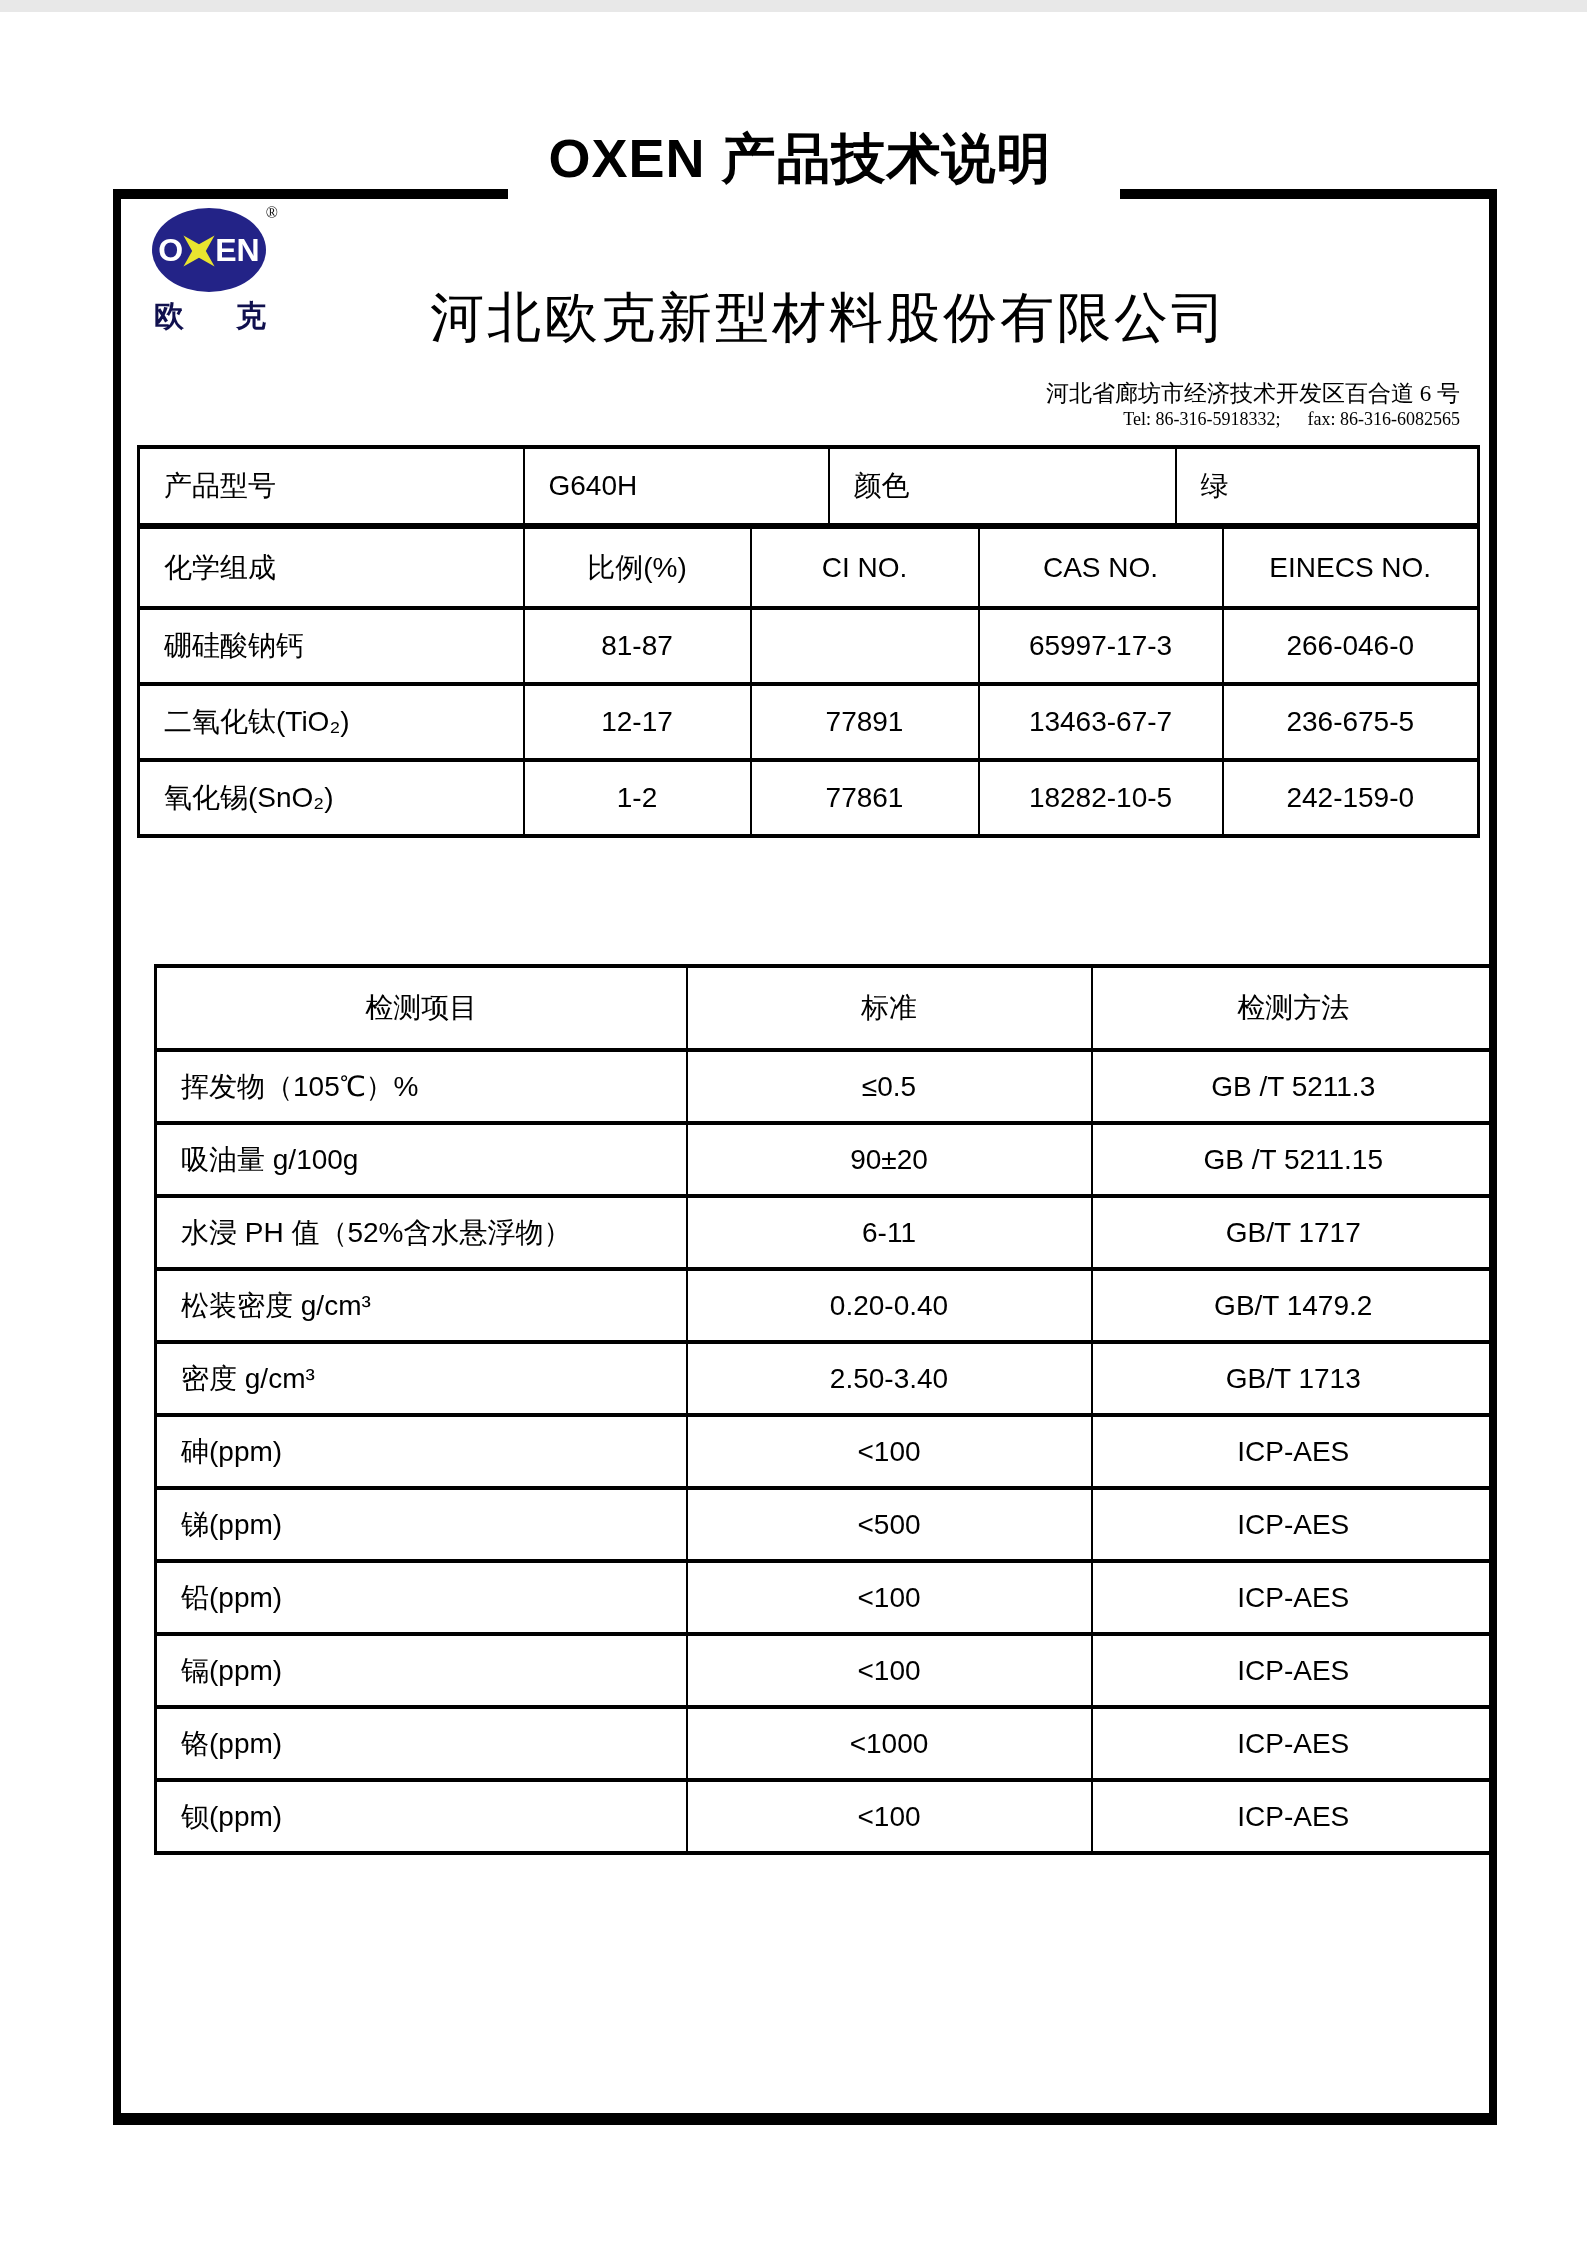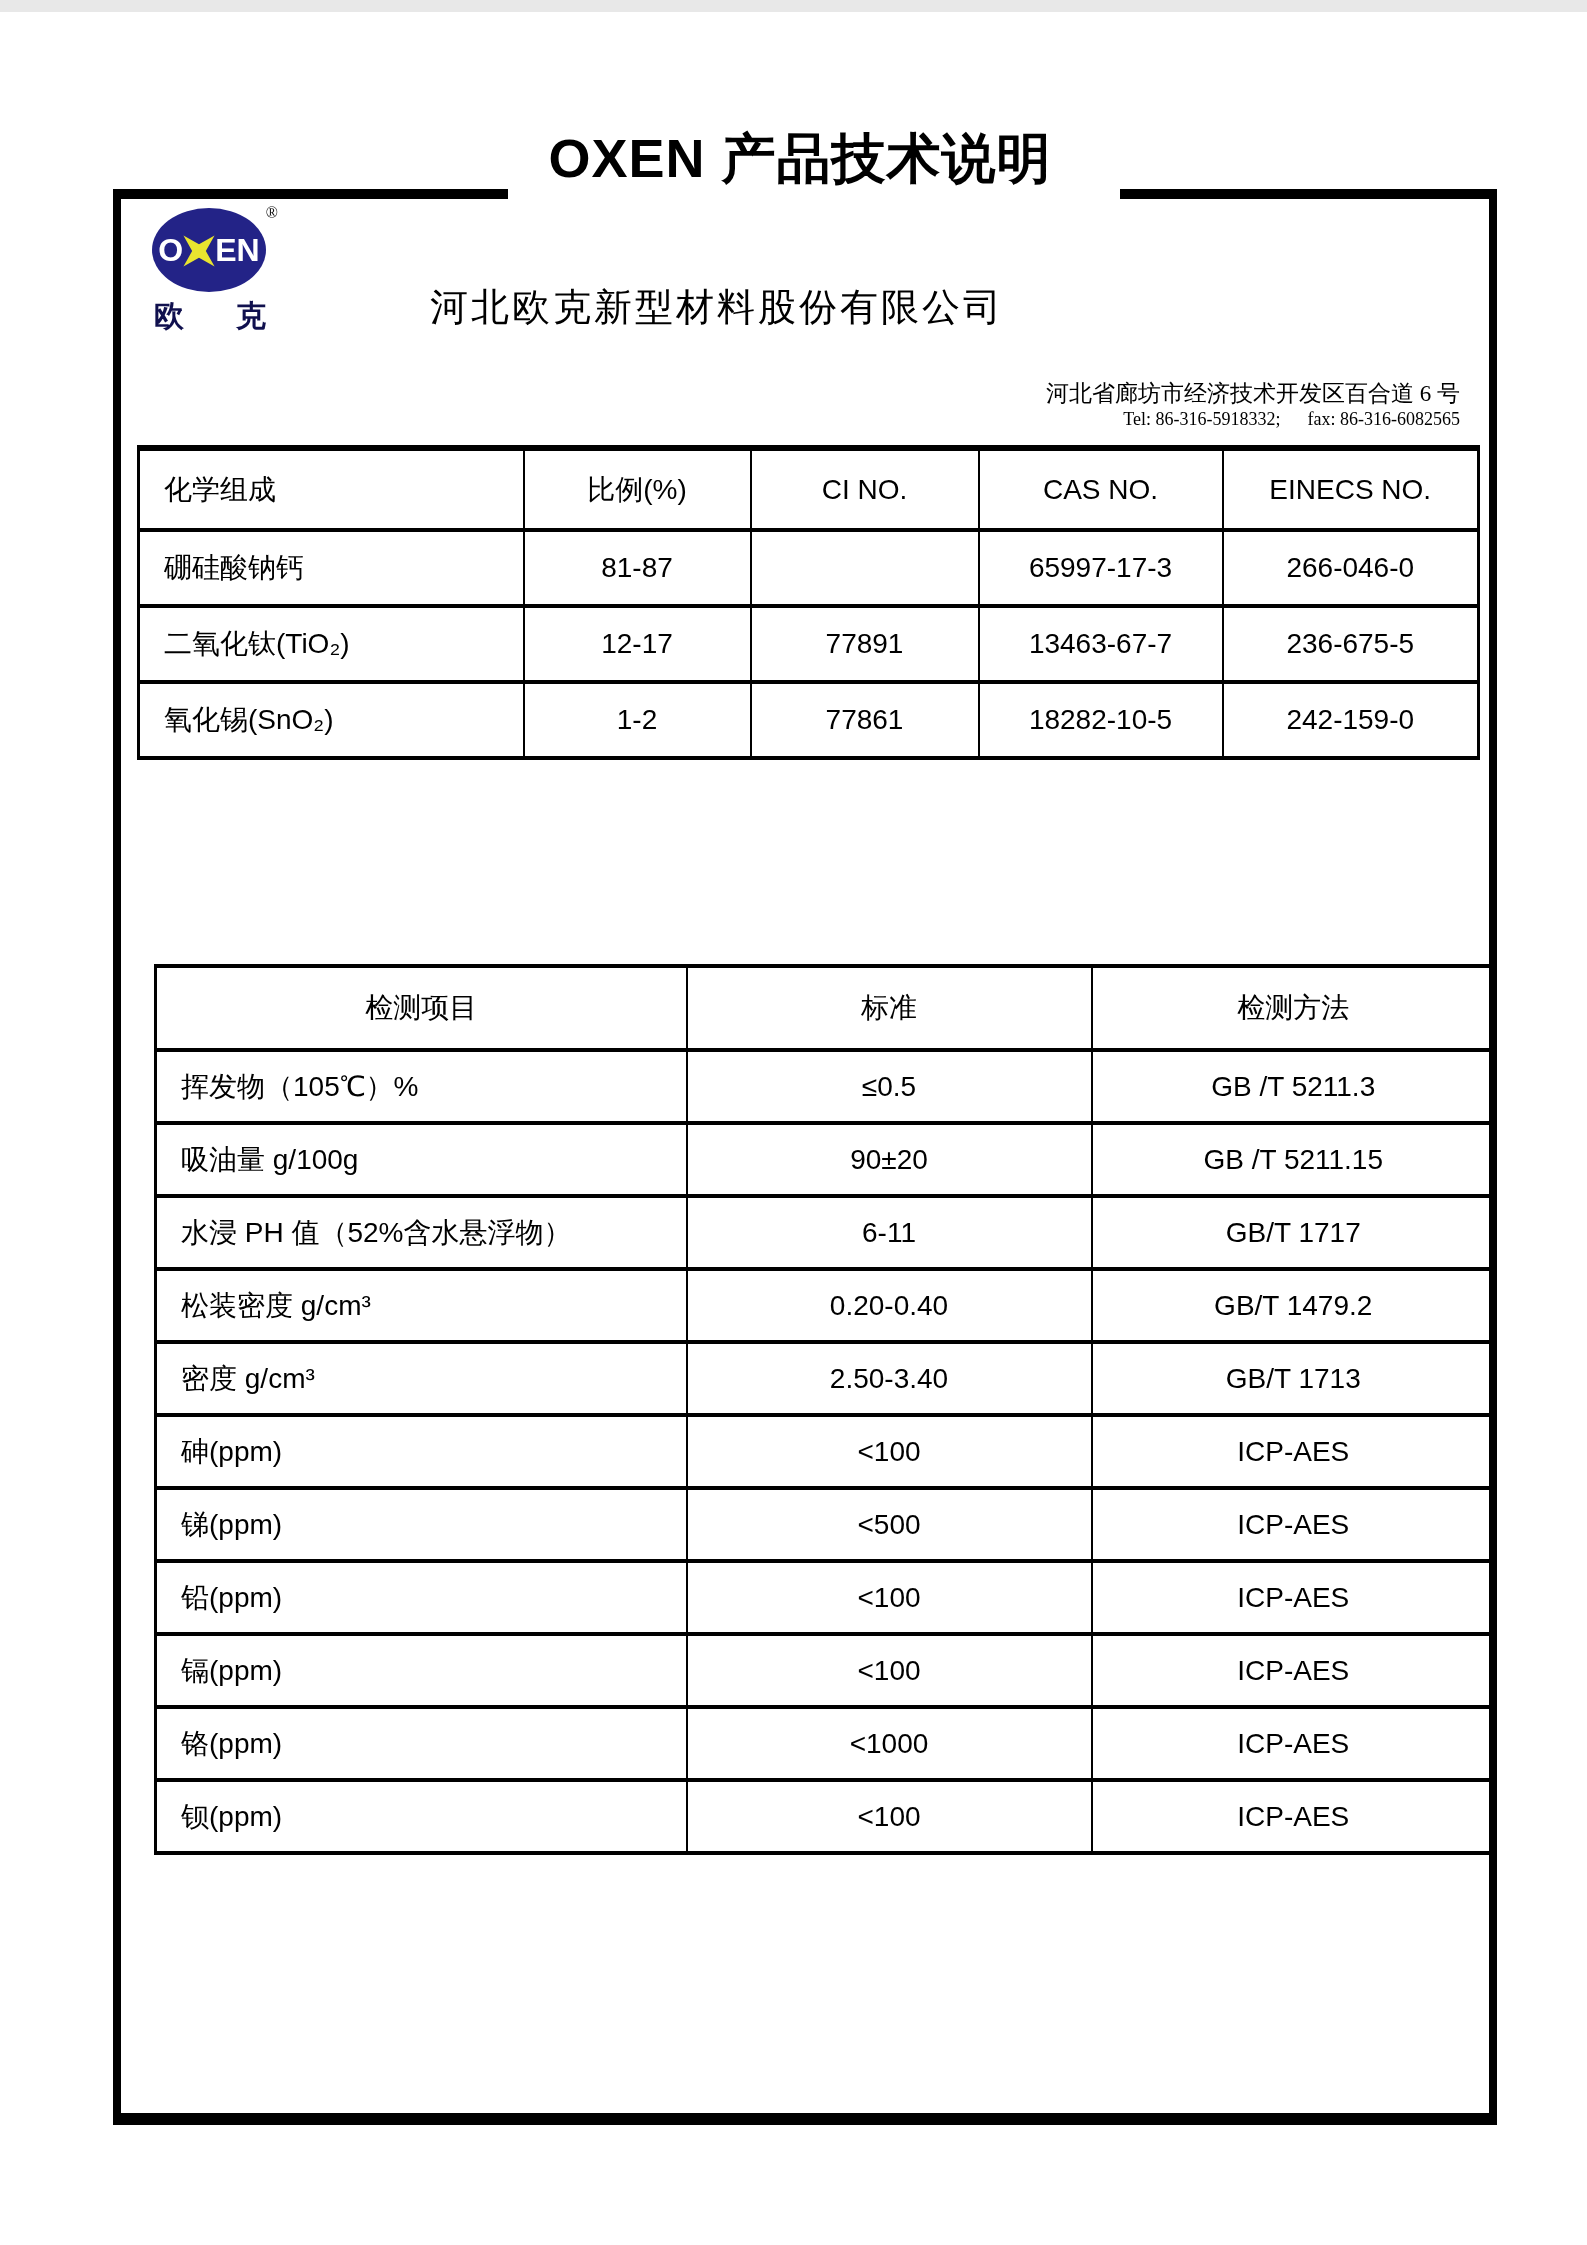--- a/index.html
+++ b/index.html
@@ -25,21 +25,21 @@
                 display:flex;align-items:center;justify-content:center;}
   .logo-ellipse .lt{color:#fff;font-weight:bold;font-size:32px;font-family:"Liberation Sans",sans-serif;}
   .logo-star{width:46px;height:44px;margin:0 -7px;position:relative;top:1px;}
   .logo-reg{position:absolute;top:-4px;right:-12px;font-size:16px;color:#111;
             font-family:"Liberation Serif",serif;}
   .logo-caption{display:flex;justify-content:space-between;width:112px;padding:2px 2px 0 2px;
                 font-size:30px;font-weight:bold;color:#10104e;margin-top:2px;
                 font-family:"Liberation Serif",serif;}
 
   
-  .company-name{position:absolute;left:430px;top:270px;font-size:38px;letter-spacing:3px;
+  .company-name{position:absolute;left:430px;top:270px;font-size:54px;letter-spacing:3px;
                 font-family:Liberation Mono, monospace;}
   .company-address{position:absolute;right:127px;top:366px;font-size:23px;text-align:left;
                    font-family:"Liberation Serif",serif;}
   .company-contact{position:absolute;right:127px;top:397px;font-size:18px;text-align:left;
                    white-space:pre;font-family:"Liberation Serif",serif;}
 
   
   .tbl-wrap1{position:absolute;left:137px;top:433px;width:1340px;}
   .tbl-wrap2{position:absolute;left:154px;top:952px;width:1340px;}
   table{border-collapse:collapse;table-layout:fixed;width:1340px;}
@@ -89,20 +89,26 @@
 
   <div class="tbl-wrap1">
     <table class="tA">
       <colgroup>
           <col style="width:385px">
           <col style="width:305px">
           <col style="width:347px">
           <col style="width:303px">
         </colgroup>
       <tbody>
+          <tr>
+        <td class="L">产品型号</td>
+        <td class="L">G640H</td>
+        <td class="L">颜色</td>
+        <td class="L">绿</td>
+      </tr>
     </tbody>
       </table>
     <table class="tB">
       <colgroup>
           <col style="width:385px">
           <col style="width:227px">
           <col style="width:228px">
           <col style="width:244px">
           <col style="width:256px">
         </colgroup>

